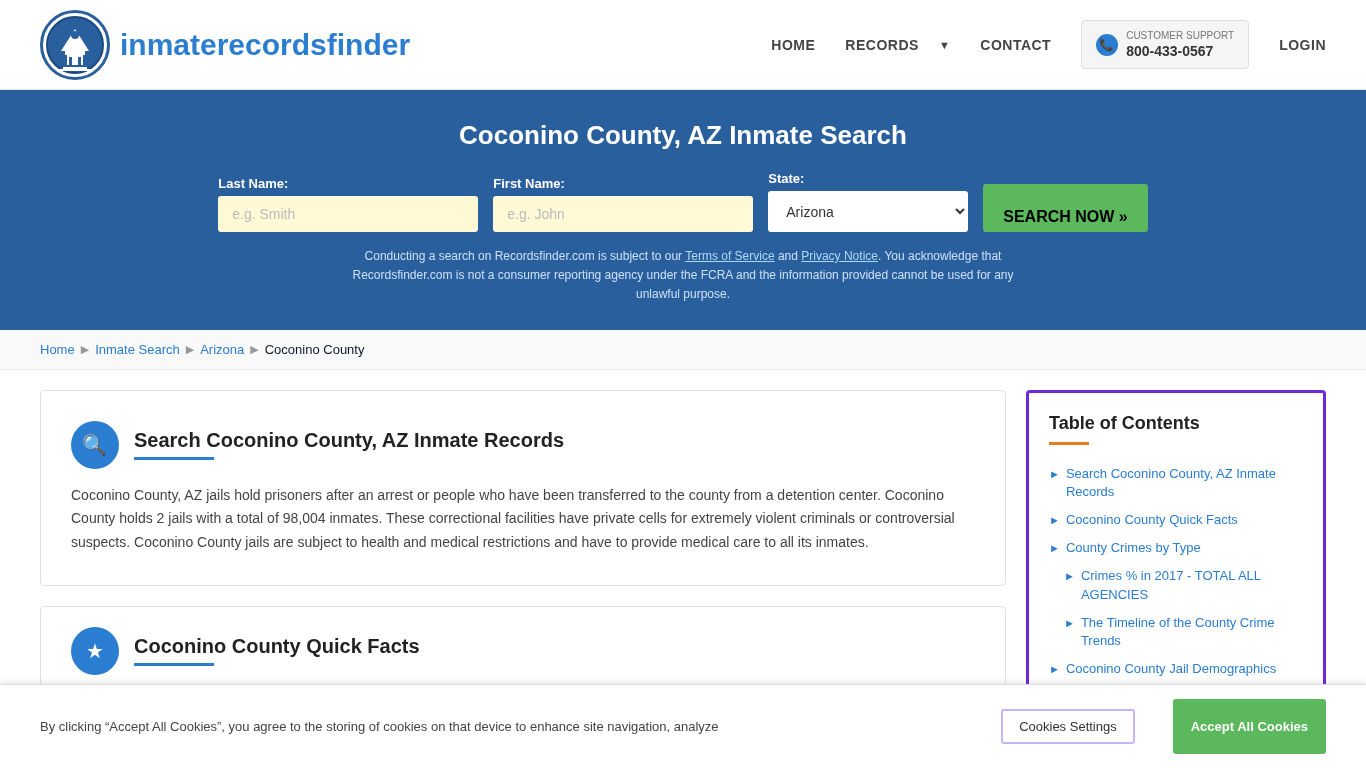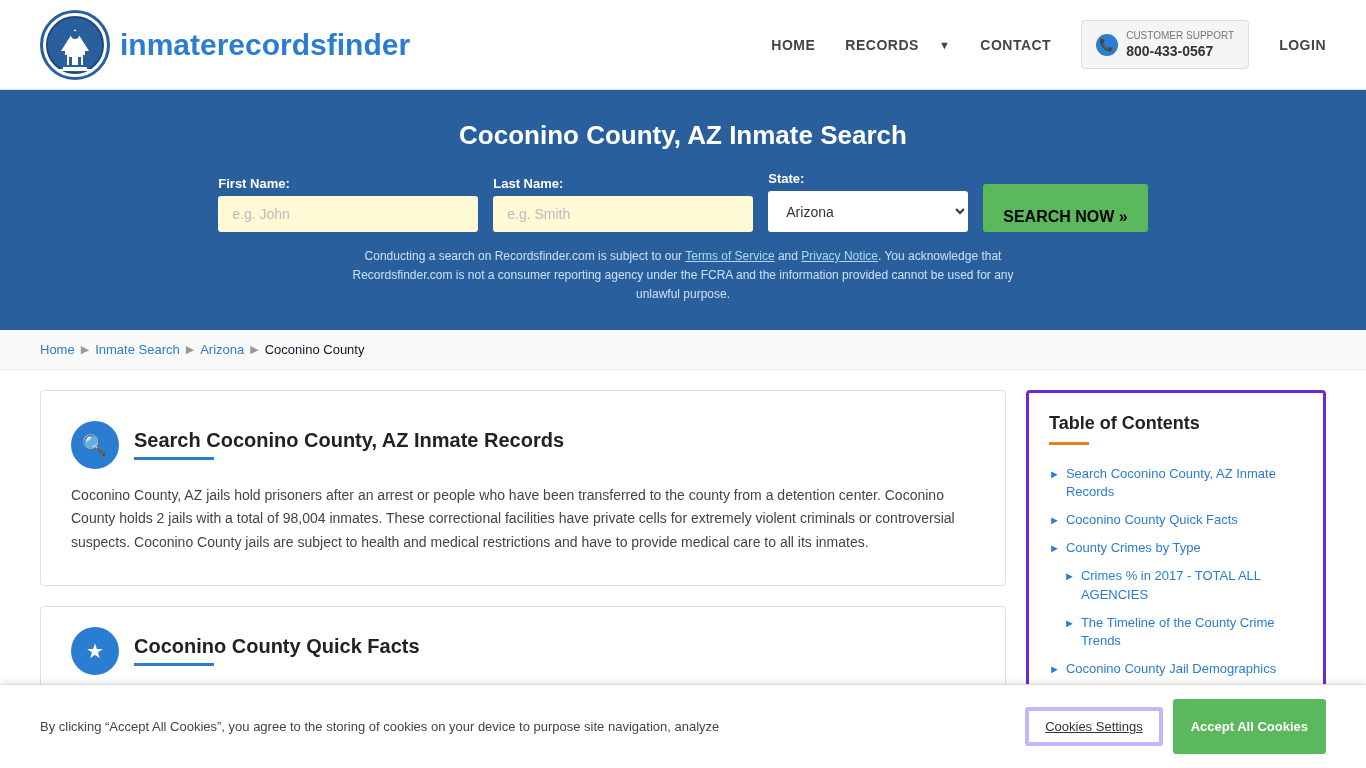--- a/index.html
+++ b/index.html
@@ -289,37 +289,37 @@
       margin-right: 20px;
     }
     .cookie-btn-group {
       display: flex;
       gap: 10px;
       align-items: center;
       flex-shrink: 0;
     }
     #cookies-settings-btn {
       background: #fff;
-      border: 4px solid #c4b5fd;
+      border: 2px solid #c4b5fd;
       padding: 8px 16px;
       font-size: 13px;
       cursor: pointer;
       border-radius: 3px;
       color: #333;
-      text-decoration: underline;
     }
     #accept-cookies-btn {
       background: #5cb85c;
       border: none;
       color: #fff;
       padding: 20px 18px;
       font-size: 13px;
       font-weight: 700;
       cursor: pointer;
       border-radius: 3px;
+      margin-left: 28px;
     }
 
     .second-card-preview {
       display: flex;
       align-items: center;
       gap: 15px;
     }
   </style>
 </head>
 <body>
@@ -358,26 +358,26 @@
       </div>
     </div>
     <a class="nav-item" id="login-btn">LOGIN</a>
   </div>
 </div>
 
 <div id="hero">
   <h1 id="hero-title">Coconino County, AZ Inmate Search</h1>
   <div id="search-form">
     <div class="field-group">
+      <label class="field-label">Last Name:</label>
+      <input class="field-input" type="text" placeholder="e.g. Smith" style="">
+    </div>
+    <div class="field-group">
       <label class="field-label">First Name:</label>
       <input class="field-input" type="text" placeholder="e.g. John" style="">
-    </div>
-    <div class="field-group">
-      <label class="field-label">Last Name:</label>
-      <input class="field-input" type="text" placeholder="e.g. Smith" style="">
     </div>
     <div class="field-group">
       <label class="field-label">State:</label>
       <select id="state-select">
         <option>Arizona</option>
         <option>Alabama</option>
         <option>Alaska</option>
         <option>California</option>
         <option>Colorado</option>
         <option>Florida</option>
@@ -458,18 +458,18 @@
       </div>
       <div class="toc-item">
         <span class="chevron">►</span>
         <span>A Timeline of Yearly Data Per Total</span>
       </div>
     </div>
   </div>
 </div>
 
 <div id="cookie-banner">
-  <div id="cookie-text">By clicking “Accept All Cookies”, you agree to the storing of cookies on your device to purpose site navigation, analyze</div>
+  <div id="cookie-text">By clicking “Accept All Cookies”, you agree to the storing of cookies on that device to enhance site navigation, analyze</div>
   <div class="cookie-btn-group">
     <button id="cookies-settings-btn">Cookies Settings</button>
     <button id="accept-cookies-btn">Accept All Cookies</button>
   </div>
 </div>
 
 </body></html>

